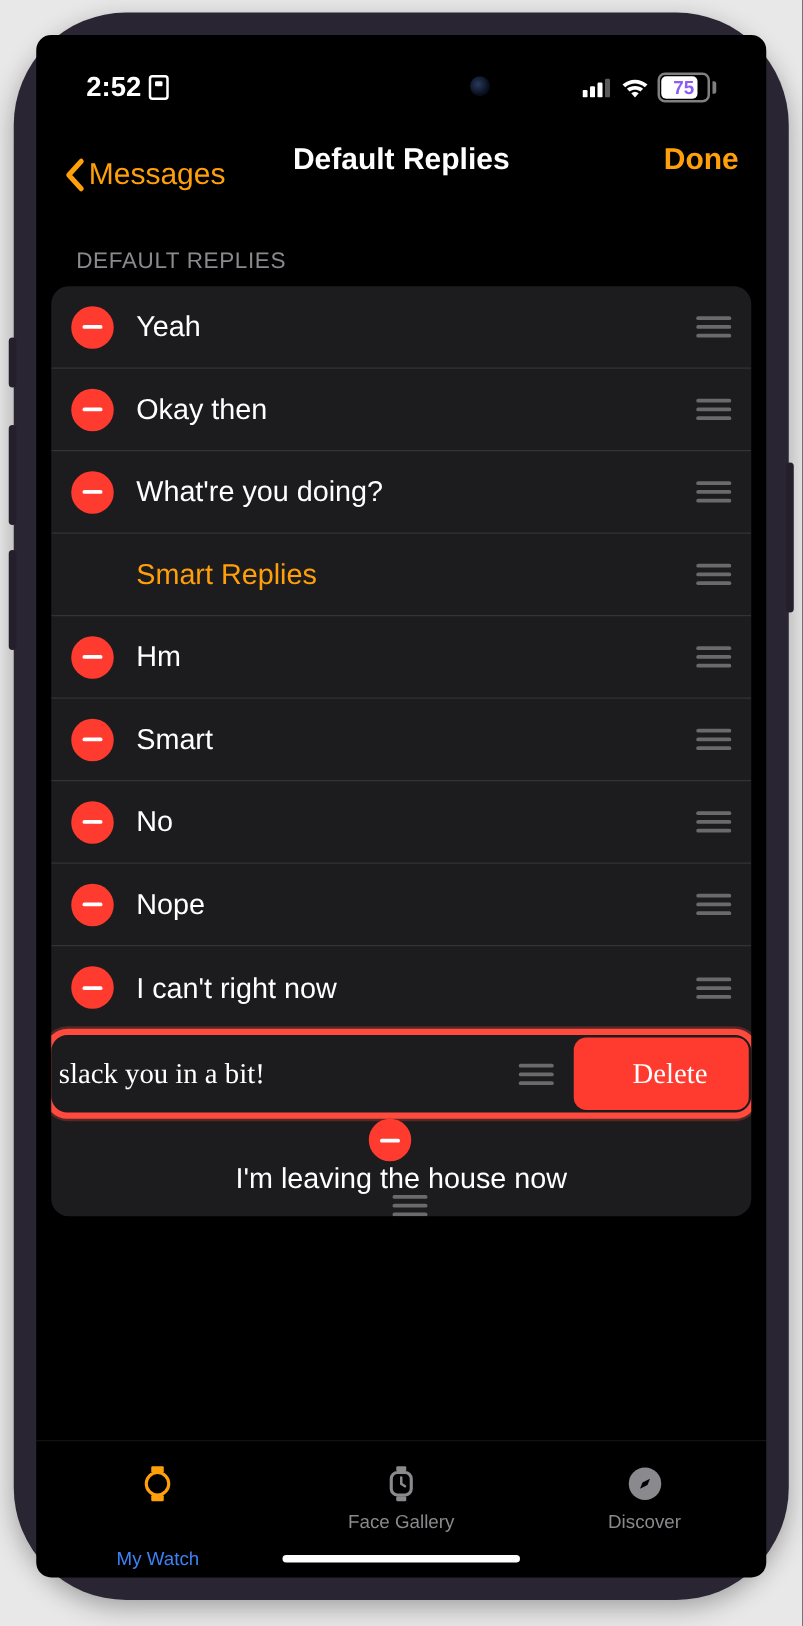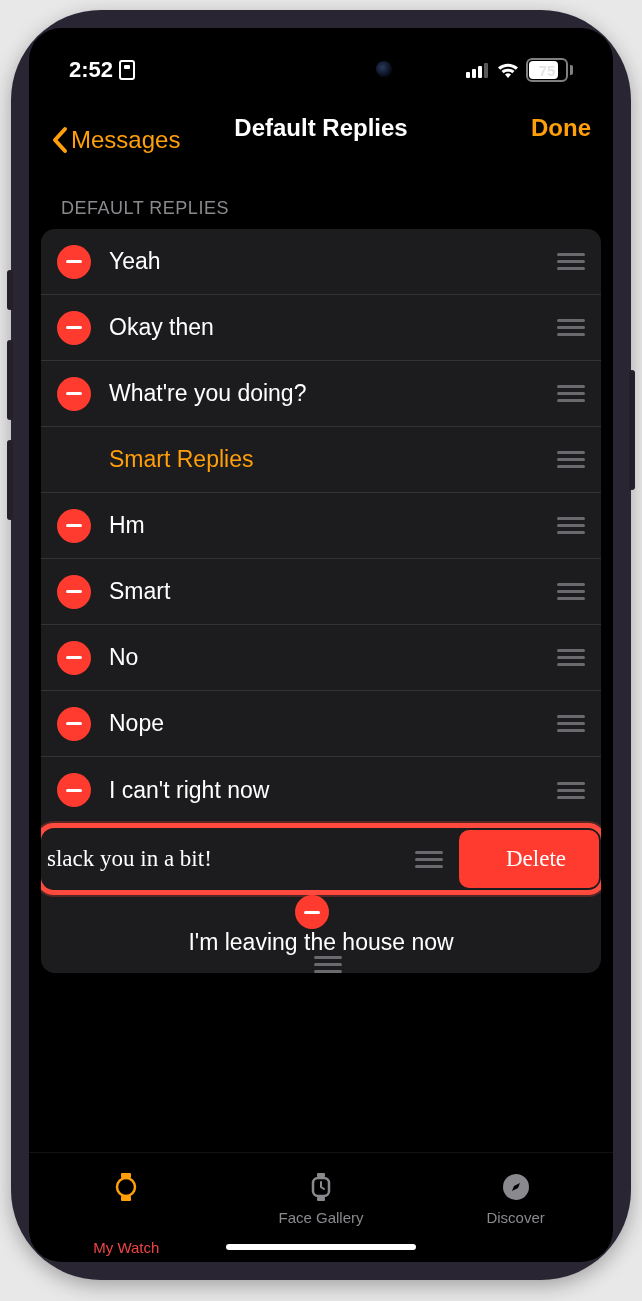--- a/index.html
+++ b/index.html
@@ -25,21 +25,21 @@
     border-radius: 4px;
   }
   .side-btn.left1 { left: -4px; top: 260px; width: 6px; height: 40px; }
   .side-btn.left2 { left: -4px; top: 330px; width: 6px; height: 80px; }
   .side-btn.left3 { left: -4px; top: 430px; width: 6px; height: 80px; }
   .side-btn.right1 { right: -4px; top: 360px; width: 6px; height: 120px; }
   .screen {
     width: 100%;
     height: 100%;
     background: #000;
-    border-radius: 32px;
+    border-radius: 12px;
     overflow: hidden;
     position: relative;
     display: flex;
     flex-direction: column;
   }
   .island {
     position: absolute;
     top: 20px;
     left: 50%;
     transform: translateX(-50%);
@@ -74,21 +74,21 @@
   .signal svg, .wifi svg { display:block; }
   .battery {
     display:flex; align-items:center; gap:2px;
   }
   .battery-body {
     width: 42px; height:24px; border:2px solid rgba(255,255,255,.5); border-radius:6px;
     position:relative; display:flex; align-items:center; justify-content:center;
     font-size:15px; font-weight:700; color:#fff;
   }
   .battery-fill { position:absolute; left:1px; top:1px; bottom:1px; width:75%; background:#fff; border-radius:4px; }
-  .battery-txt { position:relative; z-index:1; color:#e5e5e5;}
+  .battery-txt { position:relative; z-index:1; color:#8b5cf6;}
   .battery-cap { width:3px; height:10px; background:rgba(255,255,255,.5); border-radius:0 2px 2px 0;}
 
   .nav-bar {
     height: 60px;
     display:flex;
     align-items:center;
     justify-content:space-between;
     padding: 0 22px;
   }
   .nav-back {
@@ -190,21 +190,21 @@
     justify-content:space-around;
     align-items:flex-start;
     padding-top:18px;
     border-top:1px solid rgba(120,120,120,.15);
   }
   .tab {
     display:flex; flex-direction:column; align-items:center; gap:6px;
     color:#8a8a8e; font-size:15px;
     width:160px;
   }
-  .tab.active { color:#ef4444;gap:36px; }
+  .tab.active { color:#3b82f6;gap:36px; }
   .tab svg { display:block; }
 
   .home-indicator {
     position:absolute;
     bottom:12px; left:50%; transform:translateX(-50%);
     width:190px; height:6px; background:#fff; border-radius:4px;
   }
 </style>
 </head>
 <body>

